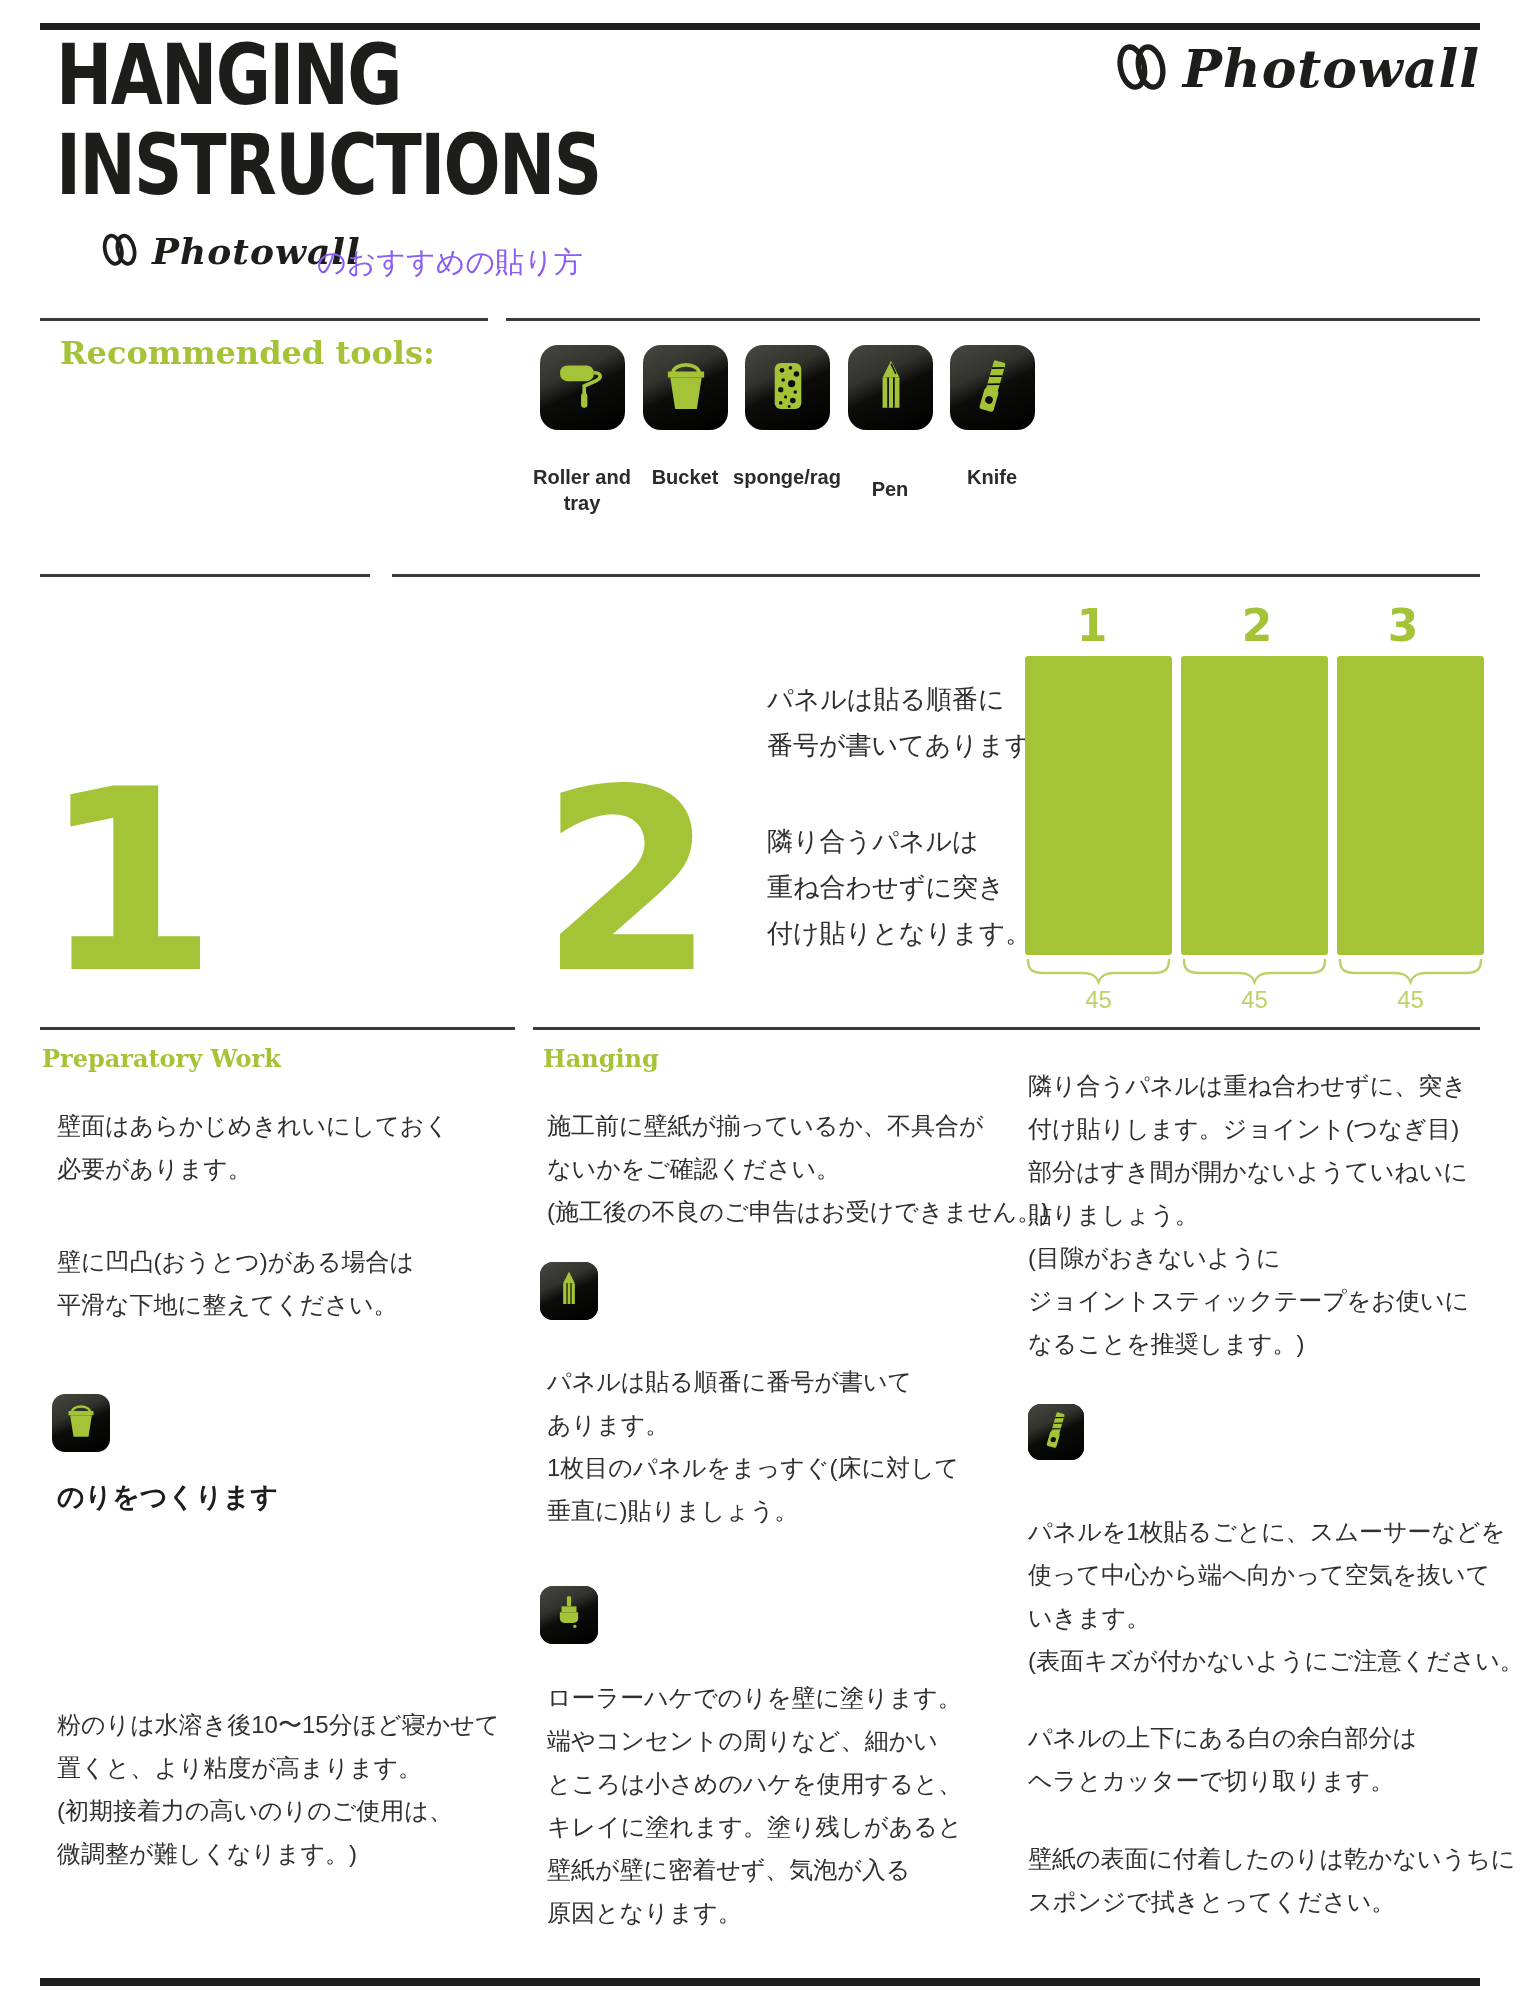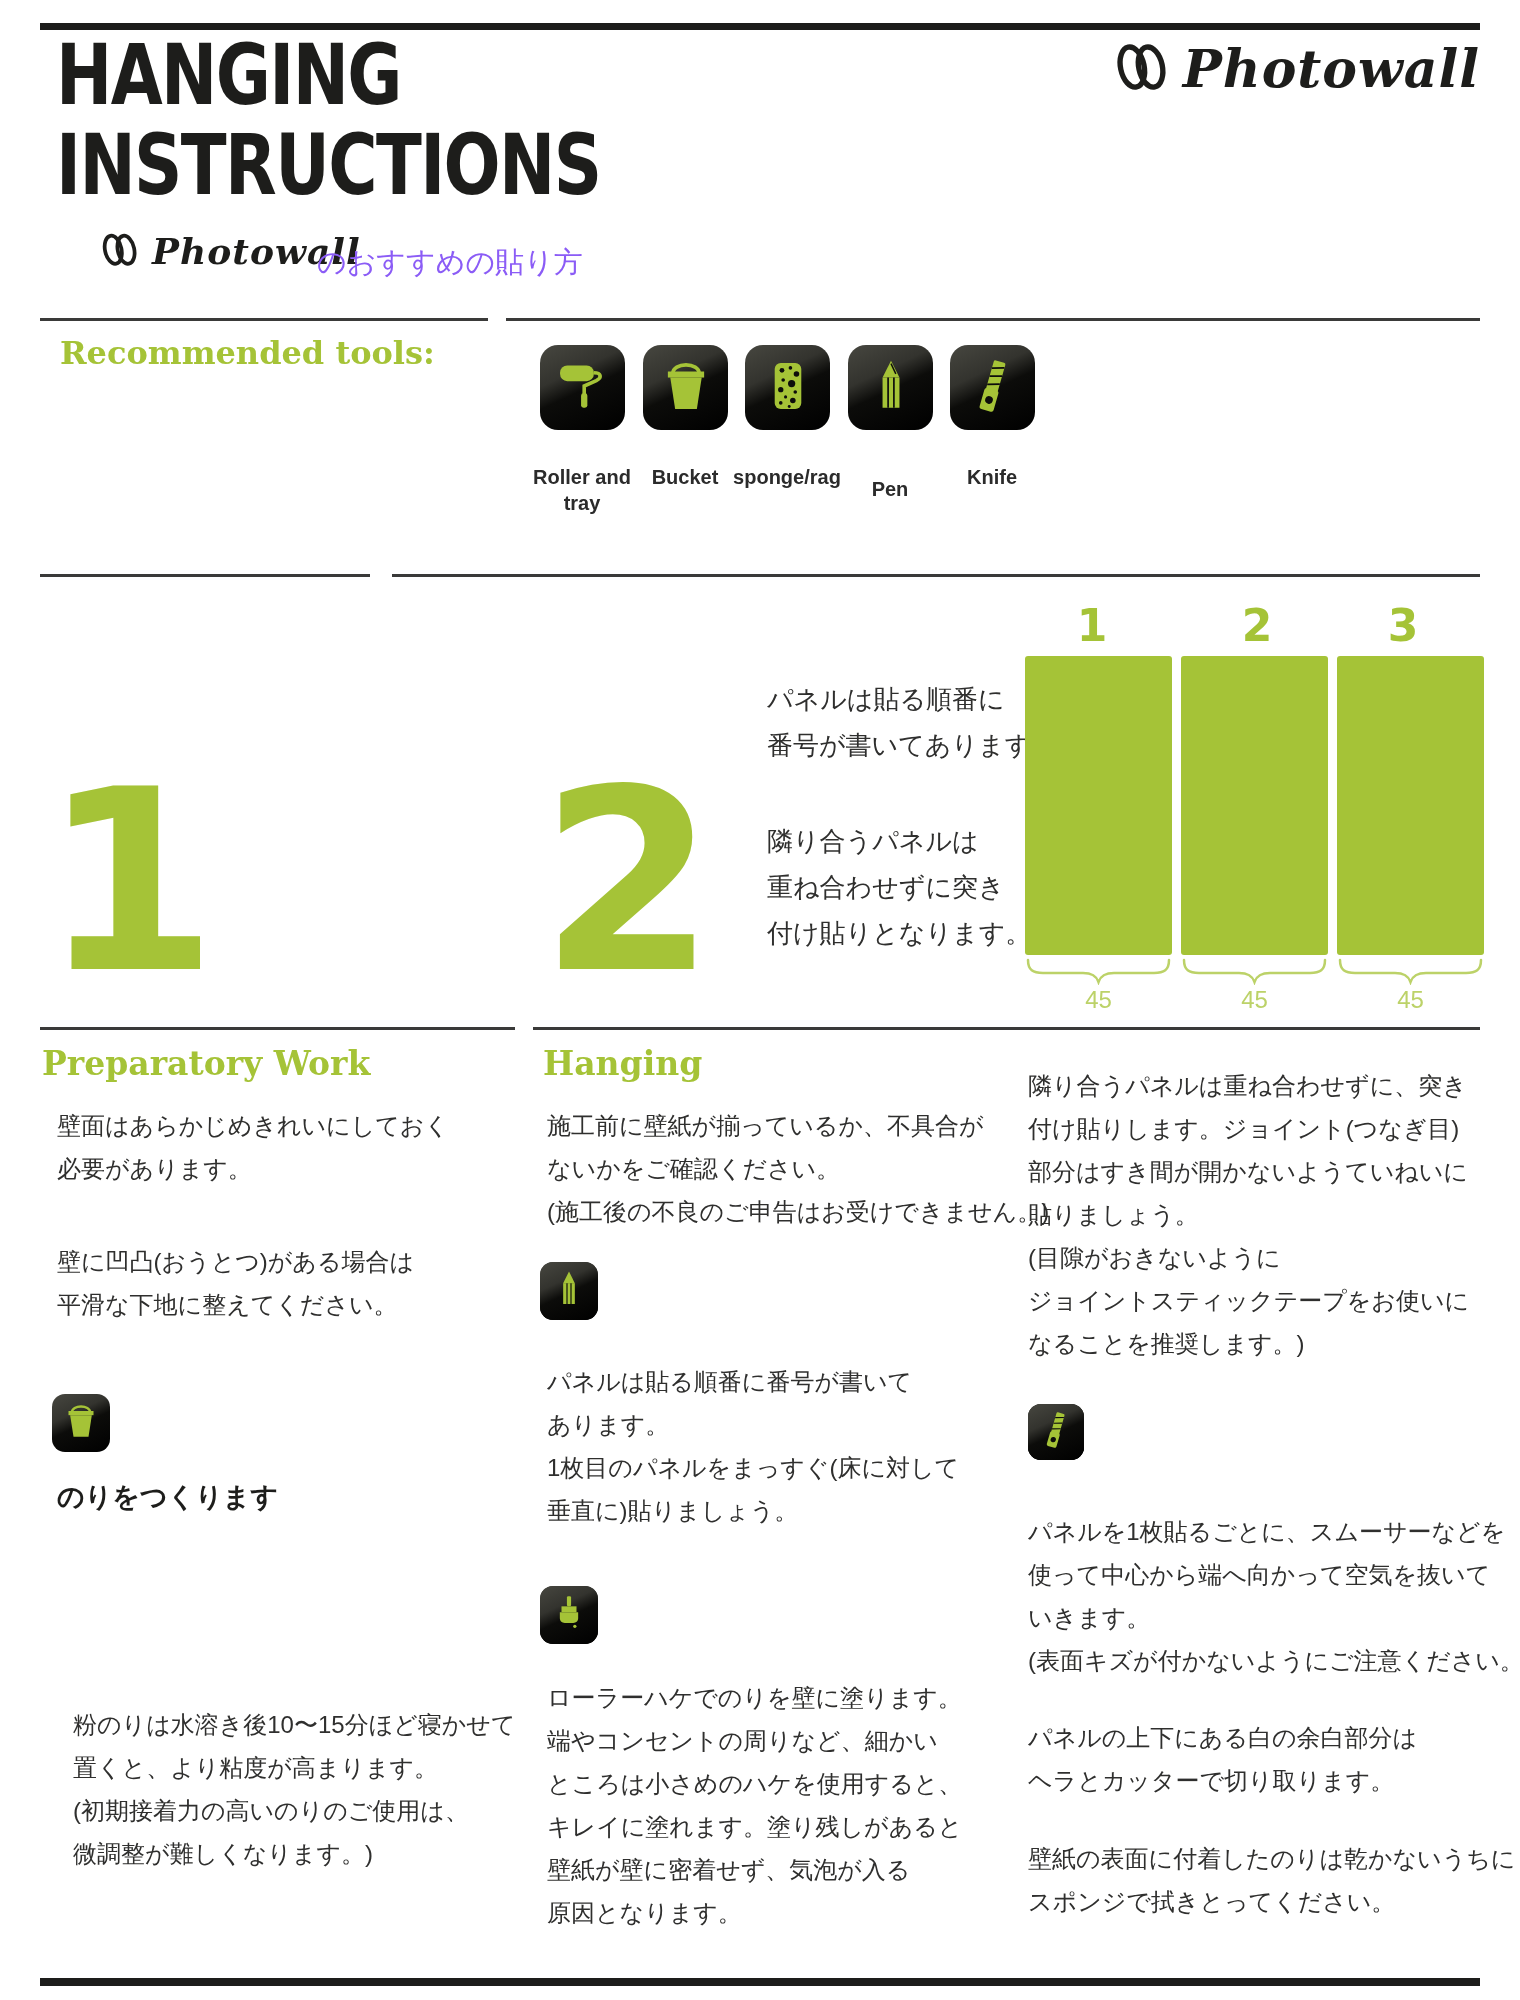--- a/index.html
+++ b/index.html
@@ -11,21 +11,21 @@
          font-weight:800;font-size:84px;line-height:90px;letter-spacing:-2px;color:#1d1d1b;
          transform:scaleX(.8);transform-origin:left top;white-space:pre;}
   .logo{display:flex;align-items:center;gap:10px;color:#1d1d1b;}
   .logo .word{font-family:"DejaVu Serif","Liberation Serif",serif;font-style:italic;font-weight:bold;letter-spacing:1px;}
   .logo-main{position:absolute;right:40px;top:36px;}
   .logo-main .word{font-size:52px;}
   .logo-sub{position:absolute;left:98px;top:228px;}
   .logo-sub .word{font-size:36px;}
   .sub-jp{position:absolute;left:317px;top:243px;font-size:29px;color:#8b5cf6;}
   .h-green{position:absolute;font-family:"DejaVu Serif","Liberation Serif",serif;font-weight:bold;
-           font-size:33px;color:#a5c337;}
+           font-size:24px;color:#a5c337;}
   .tile{position:absolute;border-radius:18px;display:flex;align-items:center;justify-content:center;
         background:linear-gradient(155deg,#474740 0%,#33332e 34%,#0c0c0a 52%,#000 100%);}
   .tile-lg{width:85px;height:85px;}
   .tile-sm{width:58px;height:58px;border-radius:13px;}
   .tool-label{position:absolute;width:130px;text-align:center;font-size:20px;line-height:26px;color:#2b2b2b;font-weight:bold;}
   .bignum{position:absolute;font-size:252px;line-height:252px;font-weight:800;color:#a5c337;
           font-family:"DejaVu Sans",sans-serif;}
   .jp{position:absolute;font-size:24px;line-height:43px;white-space:pre;color:#2f2f2e;}
   .jp-note{position:absolute;font-size:26px;line-height:46px;white-space:pre;color:#2f2f2e;}
   .jp-bold{position:absolute;font-size:27px;font-weight:bold;color:#1d1d1b;white-space:pre;}
@@ -190,21 +190,21 @@
   <div class="tile tile-sm" style="left:52px;top:1394px;">
     <span>
       <svg width="40" height="40" viewBox="0 0 48 48">
         <path d="M13,14 C13,4 35,4 35,14" fill="none" stroke="#a5c337" stroke-width="3"></path>
         <rect x="9" y="12" width="30" height="5" fill="#a5c337"></rect>
         <path d="M11,17 L37,17 L33,43 L15,43 Z" fill="#a5c337"></path>
       </svg>
     </span>
   </div>
   <div class="jp-bold" style="left:57px;top:1479px;">のりをつくります</div>
-  <div class="jp" style="left:73px;top:1703px;">粉のりは水溶き後10〜15分ほど寝かせて
+  <div class="jp" style="left:57px;top:1703px;">粉のりは水溶き後10〜15分ほど寝かせて
 置くと、より粘度が高まります。
 (初期接着力の高いのりのご使用は、
 微調整が難しくなります。)</div>
 
   <div class="h-green" style="left:543px;top:1044px;">Hanging</div>
   <div class="jp" style="left:547px;top:1104px;">施工前に壁紙が揃っているか、不具合が
 ないかをご確認ください。
 (施工後の不良のご申告はお受けできません。)</div>
 
   <div class="iconrow" style="left:540px;top:1262px;">

